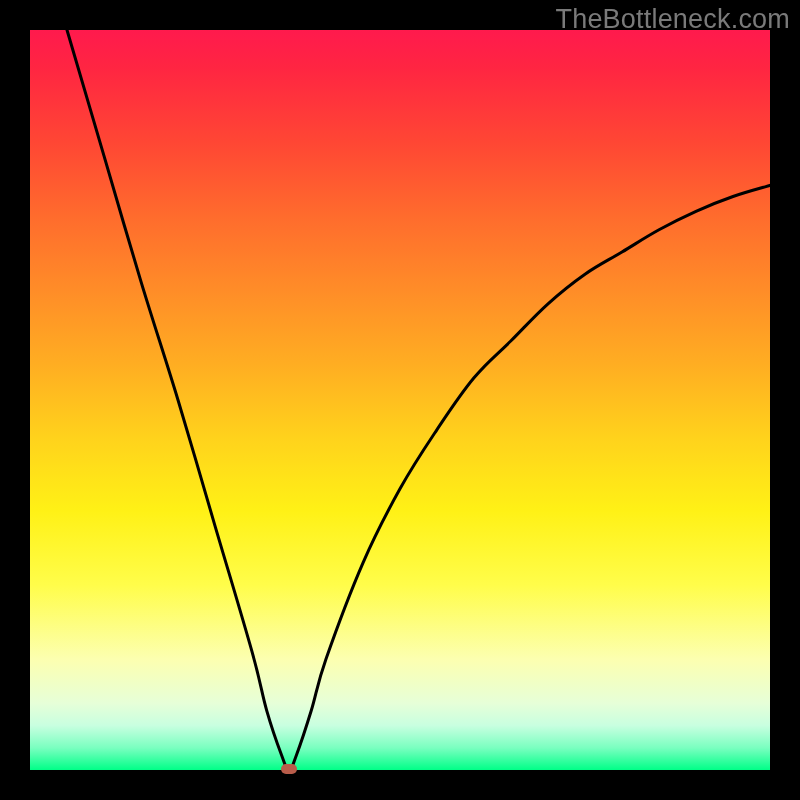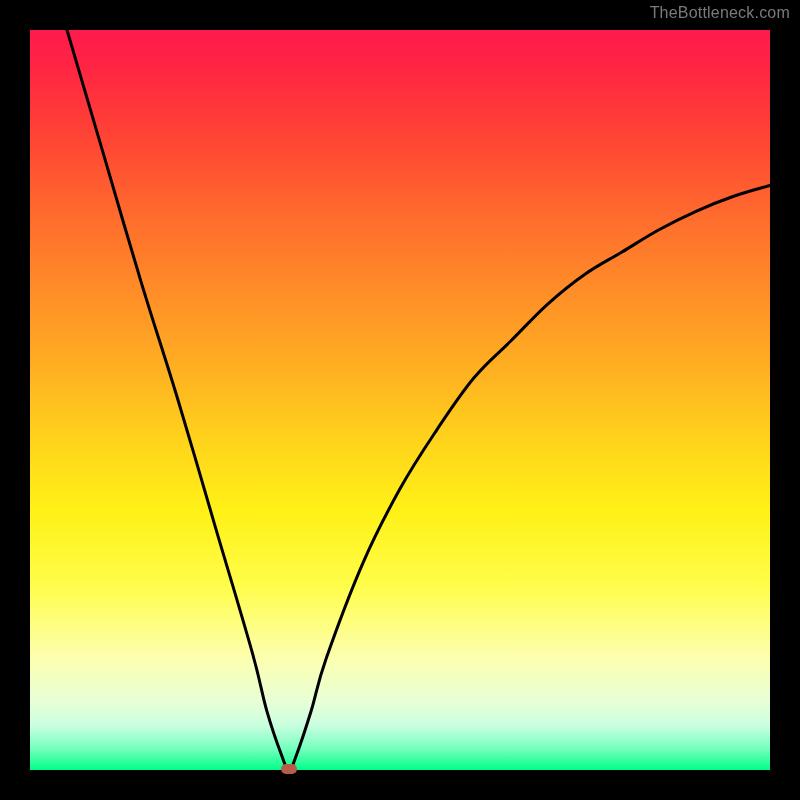--- a/index.html
+++ b/index.html
@@ -40,21 +40,21 @@
       #c8ffe0 94%,
       #7affc0 97%,
       #00ff88 100%
     );
   }
   .watermark {
     position: absolute;
     top: 4px;
     right: 10px;
     color: #7a7a7a;
-    font-size: 16px;
+    font-size: 27px;
     letter-spacing: 0.2px;
     font-weight: 500;
   }
   svg.curve {
     position: absolute;
     top: 0;
     left: 0;
     width: 740px;
     height: 740px;
   }

